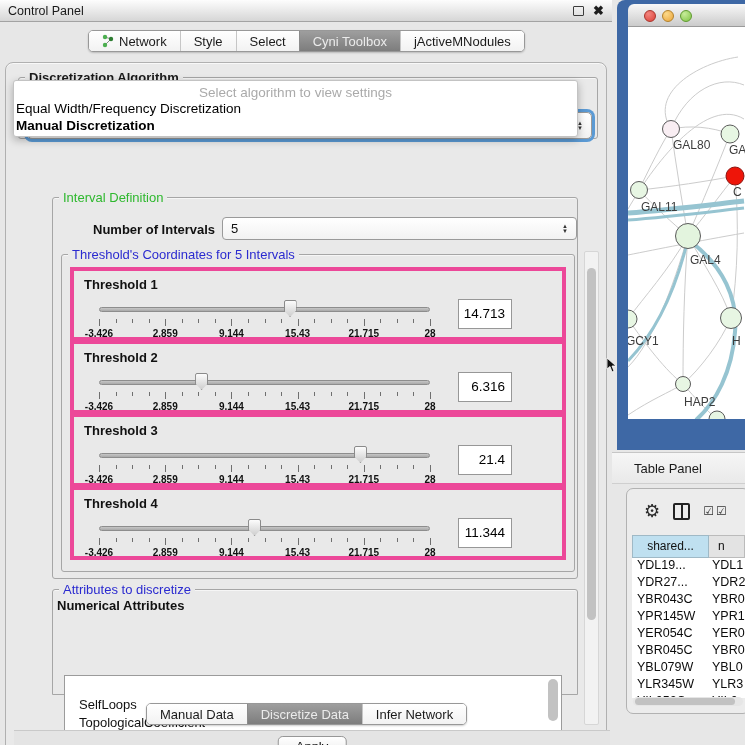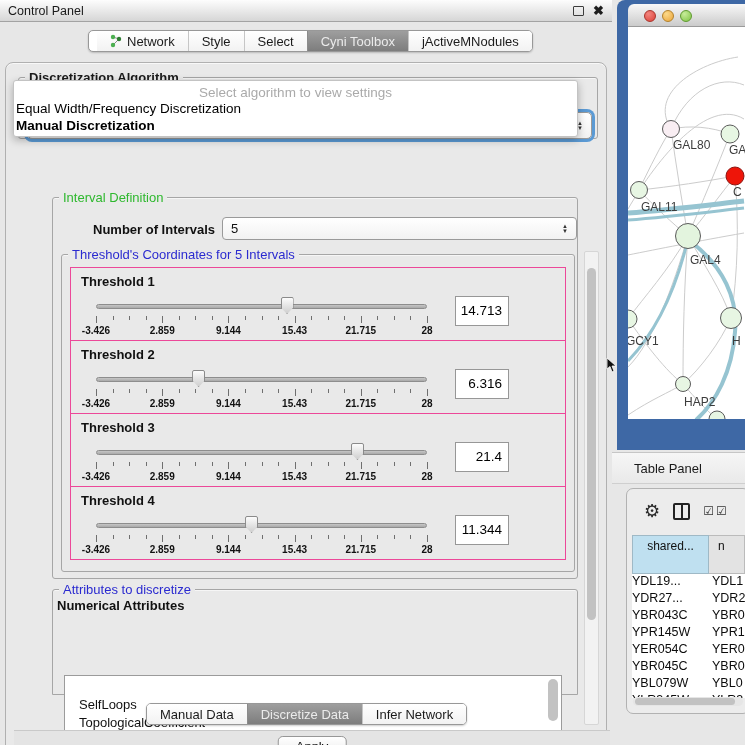--- a/index.html
+++ b/index.html
@@ -43,21 +43,21 @@
 
   
   .popup { left:13px; top:80px; width:565px; height:57px; background:#fff;
     border:1px solid #c3c3c3; border-radius:3px; box-shadow:0 3px 8px rgba(0,0,0,.28); z-index:40;
     font-size:13.5px; }
   .popup .ph { text-align:center; color:#aaaaaa; padding-top:4px; height:19px; }
   .popup .item { padding:1px 2px; color:#000; height:17px; line-height:16px; }
   .popup .item.bold { font-weight:bold; }
 
   
-  .th-panel { position:relative; width:496px; height:74px; border:1px solid #ec4899;
+  .th-panel { position:relative; width:496px; height:74px; border:4px solid #ec4899;
     margin-top:-1px; background:#e9e9e9; }
   .th-label { position:absolute; left:10px; top:6px; font-weight:bold; font-size:13px; color:#111; }
   .th-track { position:absolute; left:25px; top:36px; width:331px; height:5px;
     background:linear-gradient(#c6c6c6,#a9a9a9); border:1px solid #8d8d8d; border-radius:3px; }
   .th-handle { position:absolute; top:29px; width:13px; height:17px;
     background:linear-gradient(#fcfcfc,#cfcfcf); border:1px solid #8a8a8a;
     clip-path:polygon(0 0,100% 0,100% 60%,50% 100%,0 60%); border-radius:2px 2px 0 0; }
   .th-ticks { position:absolute; left:25px; top:48px; width:331px; height:8px; }
   .tick { position:absolute; top:0; width:1px; height:4px; background:#6f6f6f; }
   .tick.major { height:7px; }
@@ -96,45 +96,45 @@
     display:flex; align-items:center; padding-left:22px; font-size:13px; color:#1a1a1a; }
   .tp-panel { left:626px; top:488px; width:124px; height:226px; background:#ececec;
     border:1px solid #b2b2b2; border-radius:7px; }
   .tp-toolbar { left:632px; top:492px; width:113px; height:38px; display:flex; align-items:center; gap:13px; padding-left:12px; }
   .gear-g { font-size:18px; color:#2b2b2b; line-height:18px; }
   .split-ic { width:17px; height:17px; border:2px solid #222; border-radius:2px; position:relative; }
   .split-ic::after { content:""; position:absolute; left:50%; top:0; width:2px; height:100%; background:#222; transform:translateX(-1px); }
   .chk { font-size:12px; color:#333; line-height:12px; }
 
   .tbl { left:632px; top:535px; width:113px; height:163px; overflow:hidden; background:#fff; }
-  .tbl-head { display:flex; height:39px; }
+  .tbl-head { display:flex; height:23px; }
   .tbl-head .hc { font-size:12px; color:#111; text-align:center; line-height:21px;
     border:1px solid #9fb9c6; overflow:hidden; white-space:nowrap; }
   .hc.c1 { width:77px; background:#bfe0f0; }
   .hc.c2 { flex:1; background:#e3e3e3; border-color:#bbb; border-left:none; text-align:left; padding-left:9px; }
   .tbl-row { display:flex; height:17px; font-size:12.5px; color:#0c0c0c; }
-  .tbl-row .c1 { width:77px; white-space:nowrap; overflow:hidden; background:transparent; }
+  .tbl-row .c1 { width:77px; padding-left:5px; white-space:nowrap; overflow:hidden; background:transparent; }
   .tbl-row .c2 { flex:1; padding-left:3px; white-space:nowrap; overflow:hidden; }
   .hscroll { left:633px; top:697px; width:110px; height:9px; background:#e6e6e6; border-radius:5px; }
   .hscroll .thumb { position:absolute; left:2px; top:1px; width:100px; height:7px; background:#c2c2c2; border-radius:4px; }
 
   .cursor-arrow { left:606px; top:357px; width:11px; height:16px; z-index:60; }
   svg text { font-family:"Liberation Sans", sans-serif; }
 </style>
 </head>
 <body>
 
 <div class="abs win-titlebar">
   <span>Control Panel</span>
   <span class="spacer"></span>
   <span class="float-ic"></span>
   <span class="close-ic">✖</span>
 </div>
 
-<div class="abs seg-control" style="left:88px; top:30px;padding-left:8px;" id="top-tabs">
+<div class="abs seg-control" style="left:88px; top:30px;" id="top-tabs">
     <div class="seg">
       <svg class="net-ic" viewBox="0 0 12 14">
         <line x1="3" y1="3" x2="9" y2="5" stroke="#8a8a8a"></line>
         <line x1="3" y1="11" x2="9" y2="5" stroke="#8a8a8a"></line>
         <circle cx="3" cy="3" r="2.2" fill="#4caf50"></circle>
         <circle cx="3" cy="11" r="2.2" fill="#4caf50"></circle>
         <circle cx="9" cy="5" r="2.2" fill="#2e7d32"></circle>
       </svg>
       <span>Network</span>
     </div>

